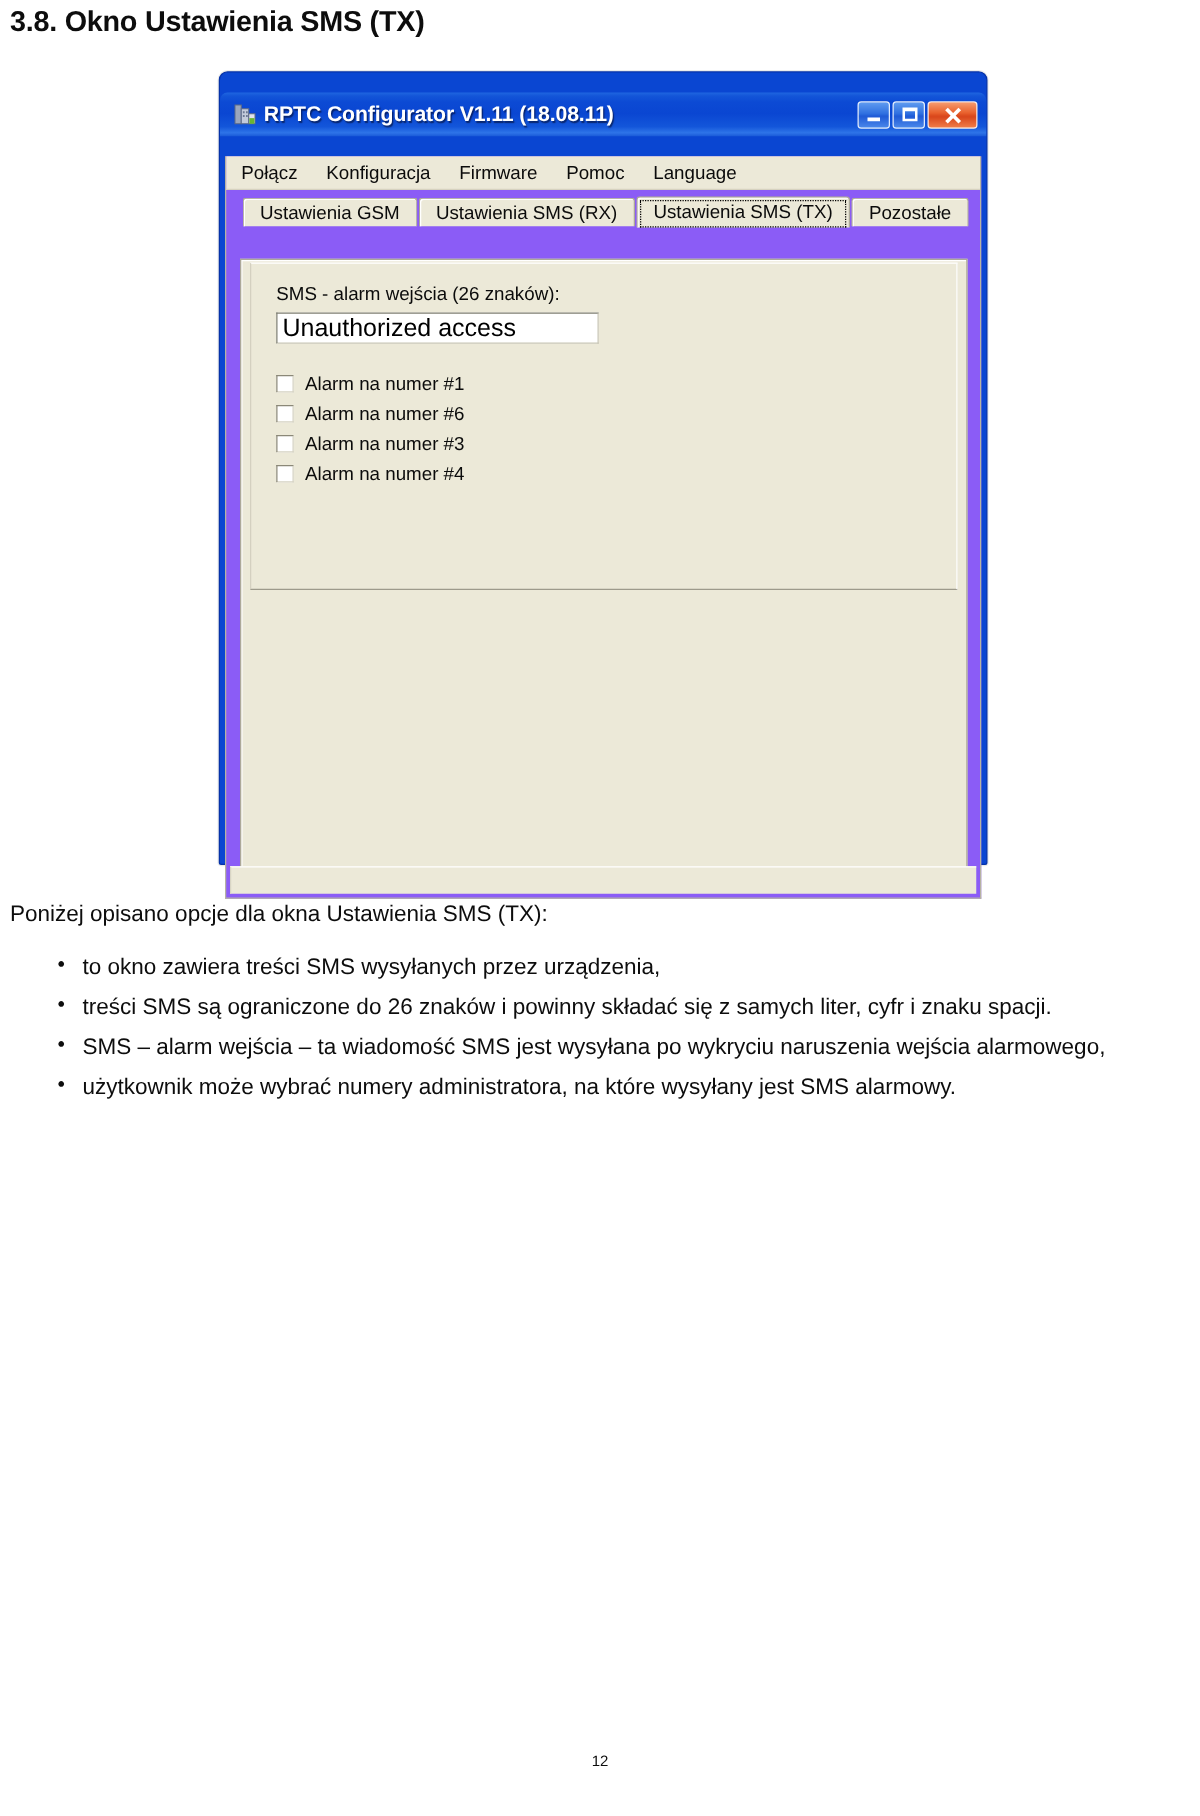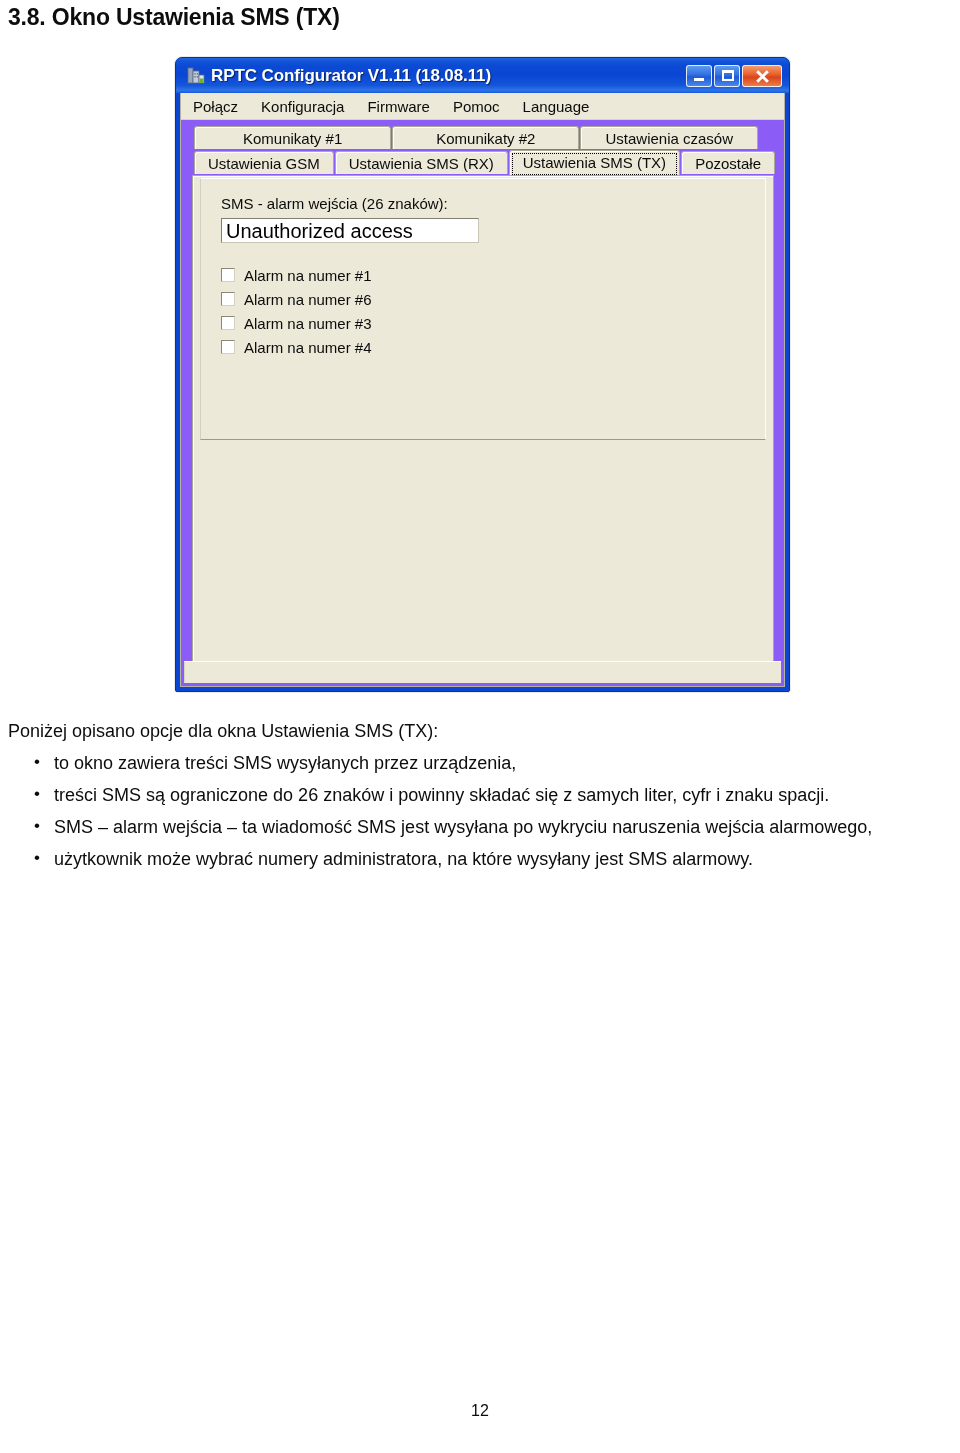--- a/index.html
+++ b/index.html
@@ -56,21 +56,21 @@
         #1f66e0 0%,
         #1355d8 8%,
         #0c4ad4 22%,
         #0a46d2 48%,
         #1356da 78%,
         #2e74e8 92%,
         #1a5ad8 100%);
     border-radius: 6px 6px 0 0;
     display: flex;
     align-items: center;
-    margin: 0 -4px;
+    margin: 16px -4px;
     padding: 0 4px;
     box-sizing: border-box;
   }
   .app-icon {
     width: 19px;
     height: 19px;
     margin-left: 7px;
     margin-right: 5px;
     position: relative;
     flex: 0 0 auto;
@@ -385,21 +385,21 @@
     top: 716px;
     width: 930px;
     font-size: 18px;
     line-height: 30px;
     color: #0d0d0d;
   }
   .lead {
     margin: 0 0 2px 0;
   }
   ul.bullets {
-    margin: 0;
+    margin: 12px;
     padding: 0;
     list-style: none;
   }
   ul.bullets li {
     position: relative;
     padding-left: 46px;
     margin-bottom: 2px;
   }
   ul.bullets li::before {
     content: "\2022";
@@ -408,21 +408,21 @@
     top: -1px;
     font-size: 17px;
   }
 
   .page-number {
     position: absolute;
     left: 0;
     right: 0;
     top: 1402px;
     text-align: center;
-    font-size: 16px;
+    font-size: 12px;
     color: #0d0d0d;
   }
 </style>
 </head>
 <body>
 
 <div class="doc-heading">3.8. Okno Ustawienia SMS (TX)</div>
 
 <div class="figure">
   <div class="xp-window">
@@ -460,25 +460,20 @@
       <div class="menubar">
         <div class="menu-item">Połącz</div>
         <div class="menu-item">Konfiguracja</div>
         <div class="menu-item">Firmware</div>
         <div class="menu-item">Pomoc</div>
         <div class="menu-item">Language</div>
       </div>
 
       <div class="tabctl">
 
-        <div class="tabrow">
-          <div class="tab wide1">Komunikaty #1</div>
-          <div class="tab wide2">Komunikaty #2</div>
-          <div class="tab wide3">Ustawienia czasów</div>
-        </div>
 
         <div class="tabrow row2">
           <div class="tab">Ustawienia GSM</div>
           <div class="tab">Ustawienia SMS (RX)</div>
           <div class="tab selected">
             <span>Ustawienia SMS (TX)</span>
             <span class="focus-ring"></span>
           </div>
           <div class="tab">Pozostałe</div>
         </div>

